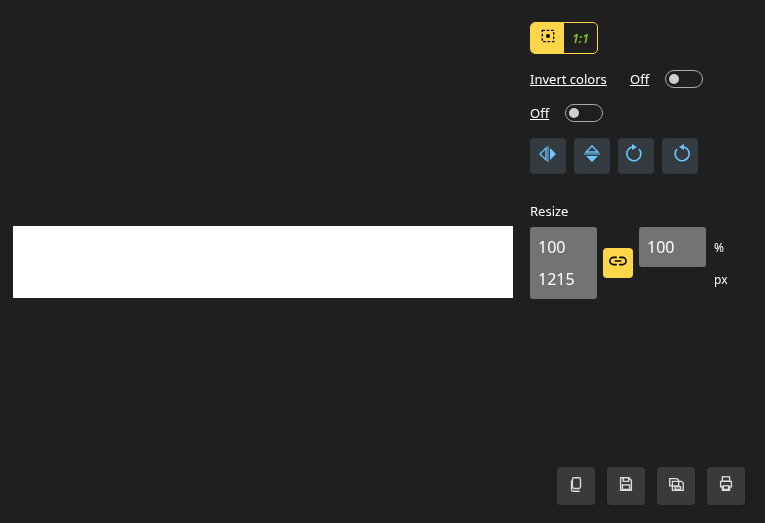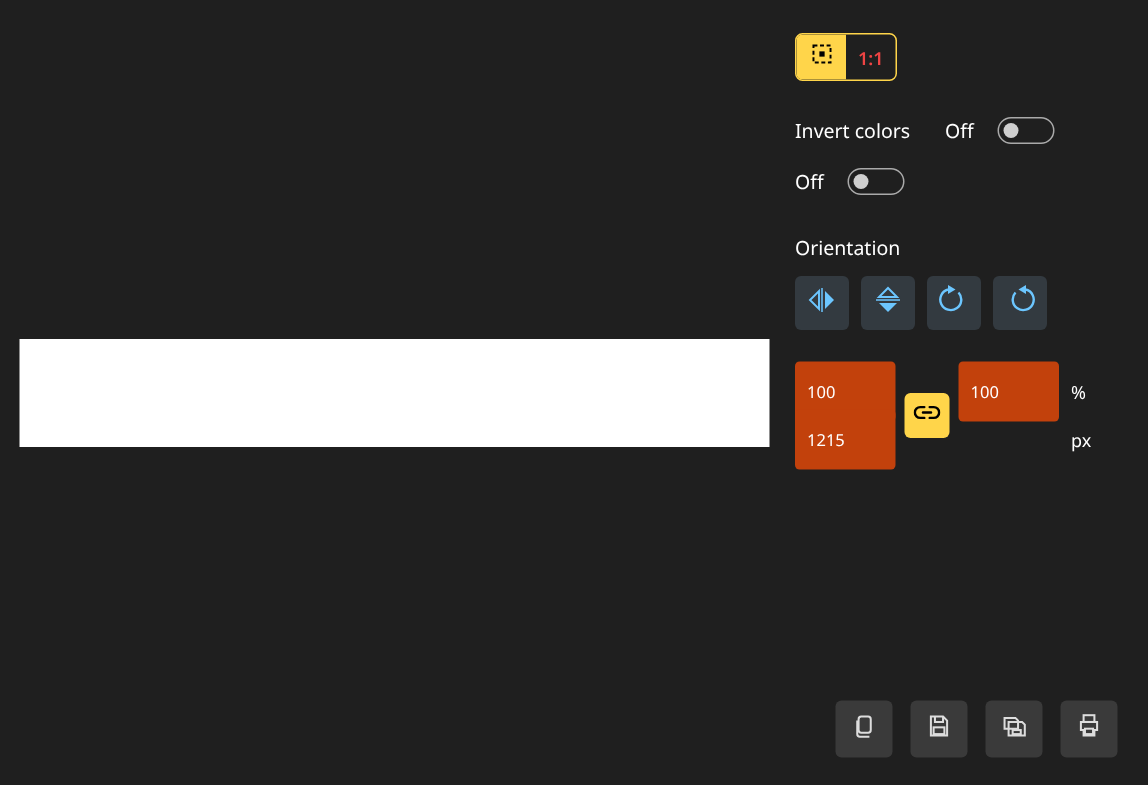--- a/index.html
+++ b/index.html
@@ -50,27 +50,27 @@
     margin-bottom: 16px;
   }
   .seg > div {
     width: 34px;
     display: flex;
     align-items: center;
     justify-content: center;
     font-size: 12px;
   }
   .seg .active { background: #ffd54a; color: #000; }
-  .seg .inactive { color: #ef4444; font-weight: 600; }
+  .seg .inactive { color: #84cc16; font-weight: 600; font-style: italic; }
 
   
   .row {
     display: flex;
-    align-items: center;
     height: 34px;
+    text-decoration: underline;
   }
   .row .lbl { width: 100px; }
   .row .state { width: 35px; }
   .toggle {
     width: 38px; height: 18px;
     border: 1px solid #aaa;
     border-radius: 10px;
     position: relative;
     background: transparent;
   }
@@ -99,25 +99,25 @@
   .resize-label { margin-bottom: 14px; }
   .resize-grid {
     display: grid;
     grid-template-columns: 67px 30px 67px 24px;
     grid-template-rows: 26px 26px;
     gap: 6px 6px;
     align-items: center;
     position: relative;
   }
   .num-input {
-    background: #c2410c;
+    background: #737373;
     border: none;
     border-radius: 3px;
     color: #fff;
-    font-size: 11px;
+    font-size: 16px;
     padding: 0 8px;
     height: 40px;
     width: 67px;
     font-family: inherit;
   }
   .unit { font-size: 12px; text-align: left; padding-left: 2px; }
   .link-cell {
     grid-column: 2;
     grid-row: 1 / span 2;
     display: flex; align-items: center; justify-content: center;
@@ -177,21 +177,20 @@
       </div>
   </div>
 
   <div class="row">
     <span class="state">Off</span>
     <div class="toggle">
         <div class="knob"></div>
       </div>
   </div>
 
-  <div class="section-label">Orientation</div>
   <div class="orient-row">
     <div class="orient-btn">
       <span>
         <svg viewBox="0 0 20 20">
             <path d="M10 2 v16" stroke="#6cc6ff" stroke-width="1"></path>
             <path d="M8 4 L8 16 L2 10 Z" fill="none" stroke="#6cc6ff" stroke-width="1.3"></path>
             <path d="M12 4 L12 16 L18 10 Z" fill="#6cc6ff"></path>
           </svg>
       </span>
     </div>
@@ -216,20 +215,21 @@
       <span>
         <svg viewBox="0 0 20 20">
             <path d="M14 3 A7 7 0 1 1 7 5" fill="none" stroke="#6cc6ff" stroke-width="1.6"></path>
             <path d="M14 0 L14 6 L9 3 Z" fill="#6cc6ff"></path>
           </svg>
       </span>
     </div>
   </div>
 
   <div class="resize-block">
+    <div class="resize-label">Resize</div>
     <div class="resize-grid">
       <input class="num-input" style="grid-area: 1 / 1;" value="100">
       <div class="link-cell">
         <div class="link-btn">
           <span>
             <svg viewBox="0 0 20 20">
                 <path d="M8 12 L5 12 A4 4 0 0 1 5 4 L8 4 M12 4 L15 4 A4 4 0 0 1 15 12 L12 12 M7 8 L13 8" transform="translate(0,2)" fill="none" stroke="#000" stroke-width="1.8" stroke-linecap="round"></path>
               </svg>
           </span>
         </div>

